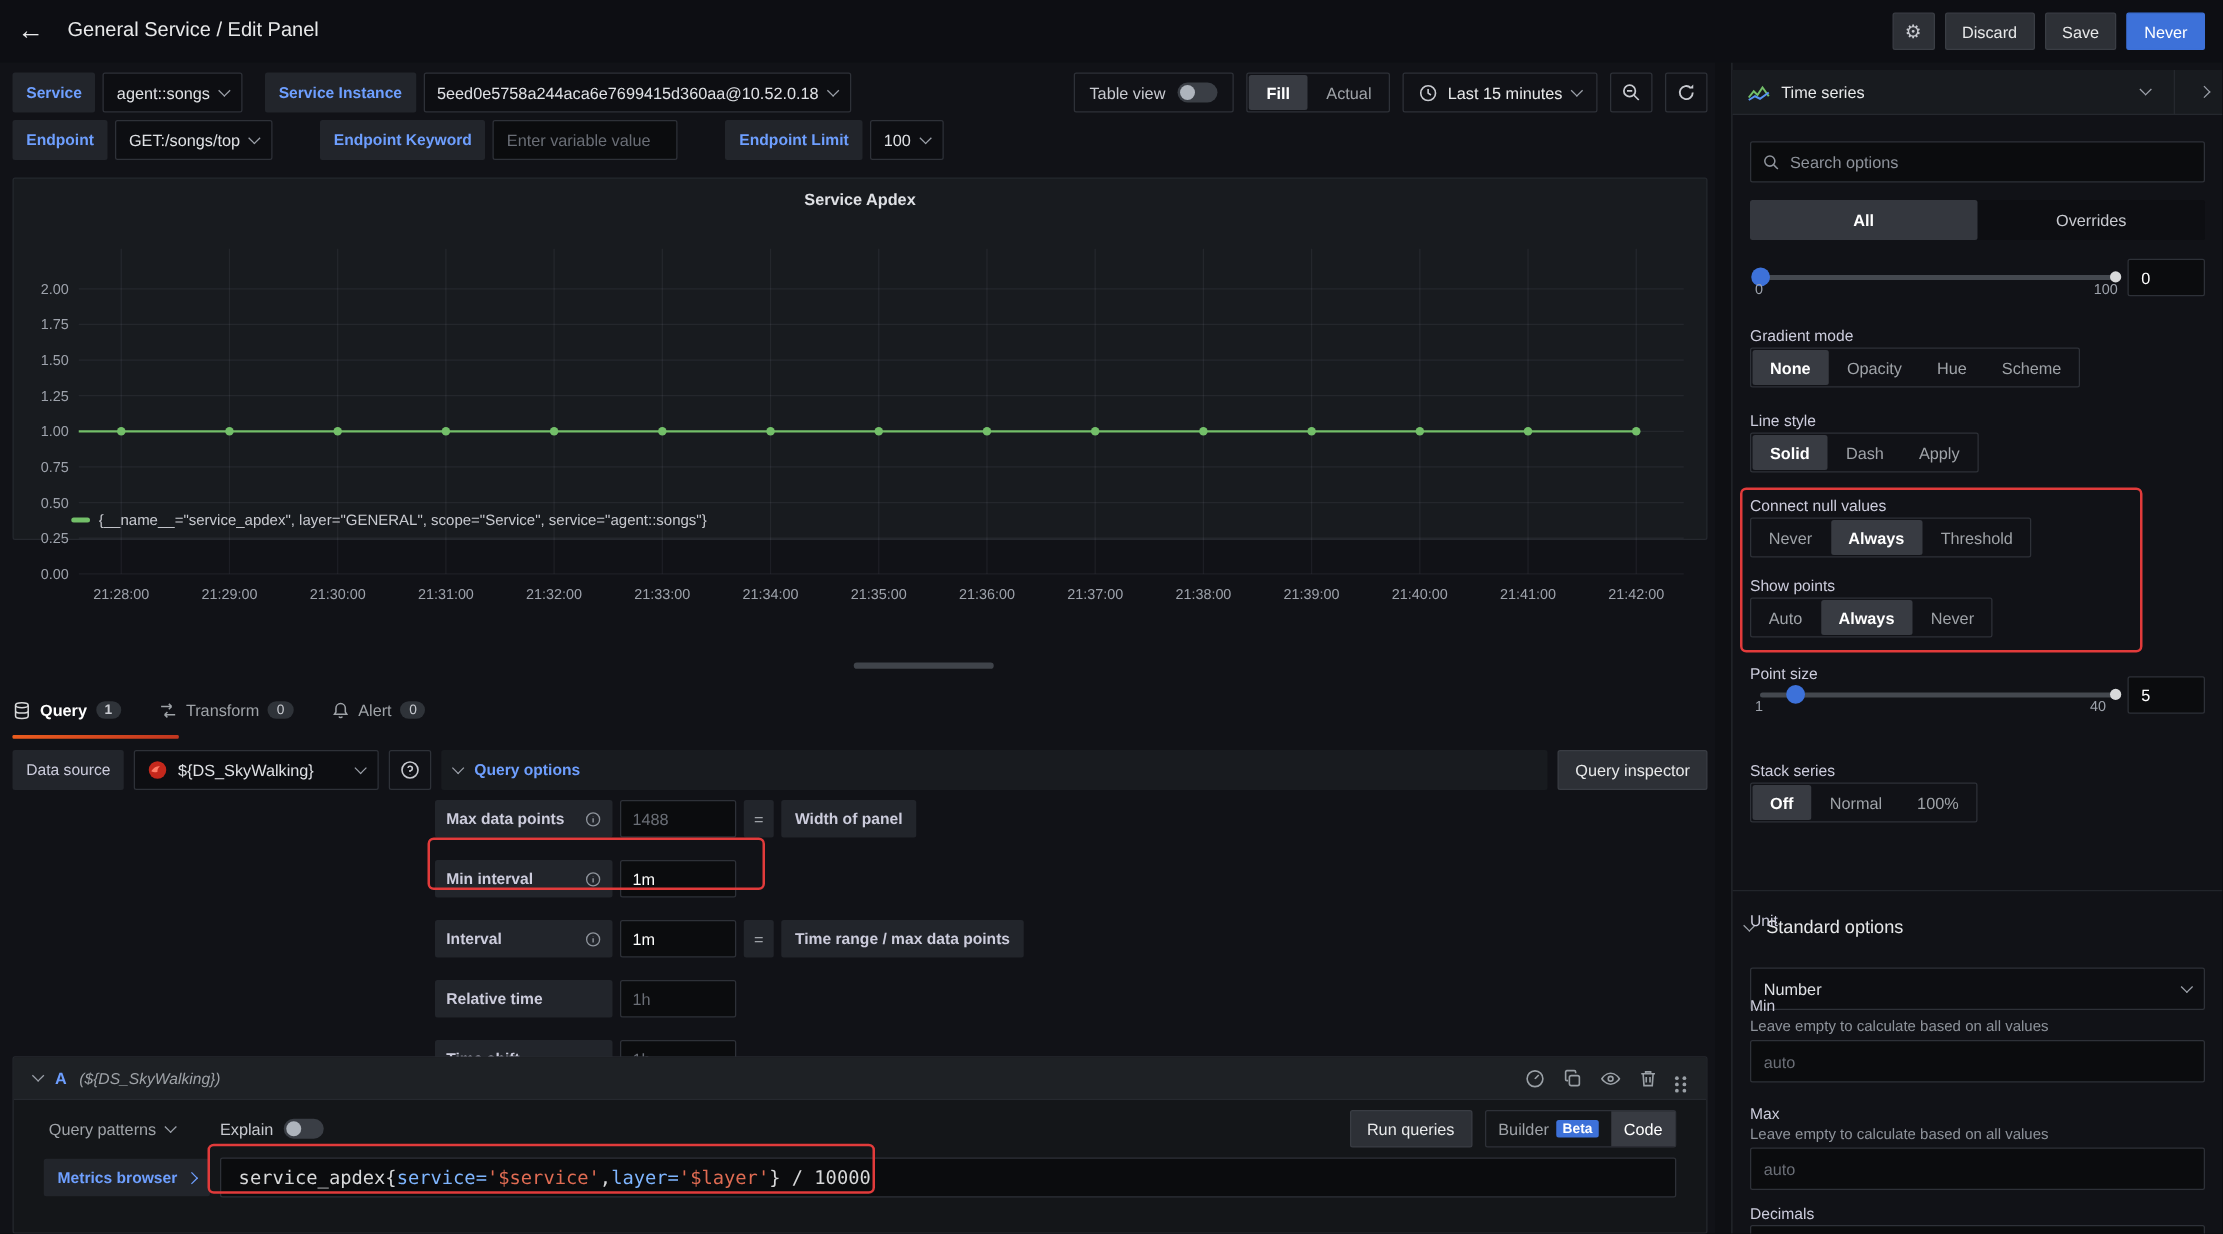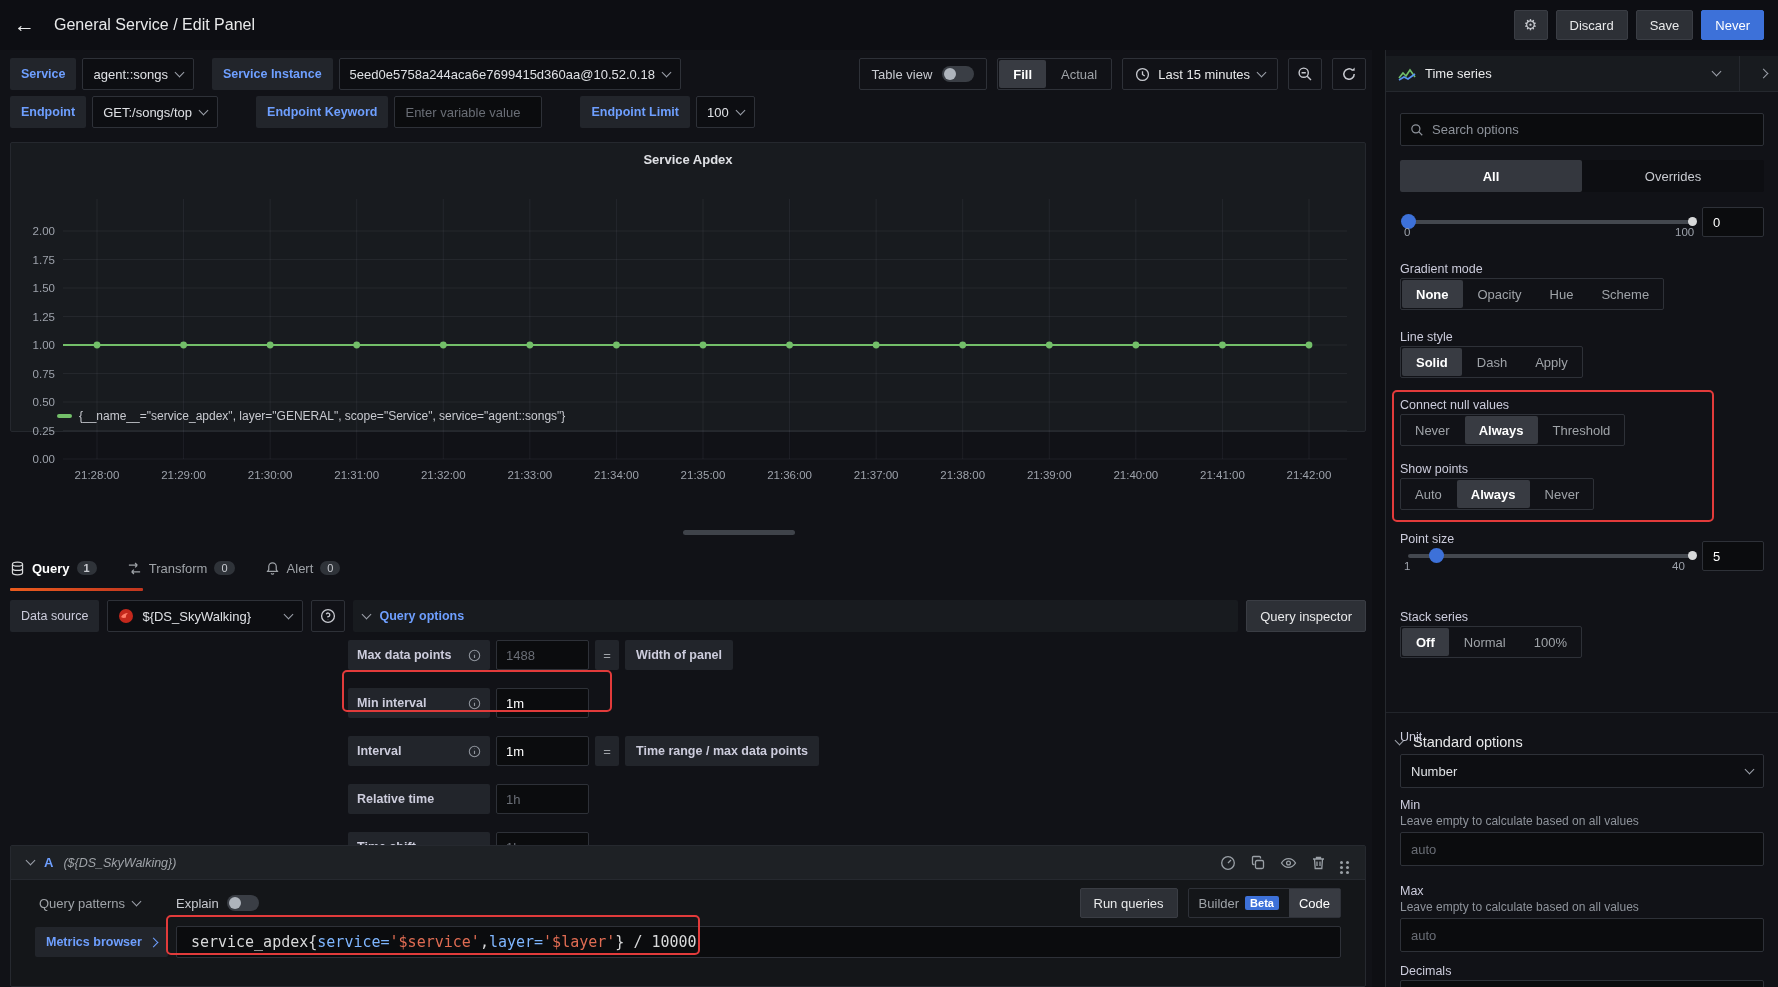--- a/index.html
+++ b/index.html
@@ -513,21 +513,21 @@
         <span class="seg-opt">100%</span>
       </div>
 
     <div id="sb-divider"></div>
     <div id="sb-standard">
       <i class="chev"></i>
       <span>Standard options</span>
     </div>
 
     <span class="sb-label" style="top:680px">Unit</span>
-    <div class="select sb-input" style="top:704px;height:34px">
+    <div class="select sb-input" style="top:724px;height:34px">
       <span>Number</span>
       <i class="chev" style="margin-left:auto"></i>
     </div>
 
     <span class="sb-label" style="top:748px">Min</span>
     <span class="sb-hint" style="top:764px">Leave empty to calculate based on all values</span>
     <input class="tinput sb-input" style="top: 782px; height: 34px;" placeholder="auto">
 
     <span class="sb-label" style="top:834px">Max</span>
     <span class="sb-hint" style="top:850px">Leave empty to calculate based on all values</span>

